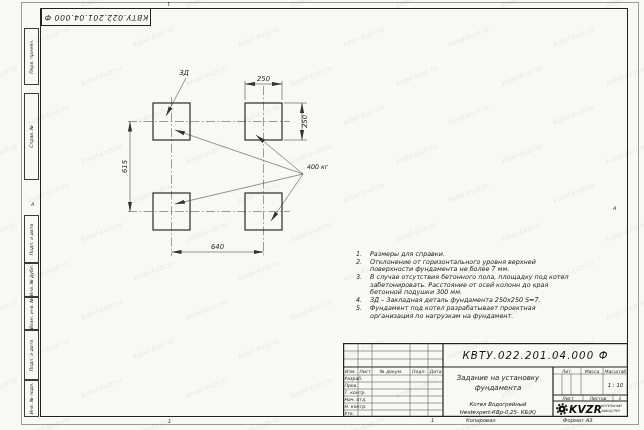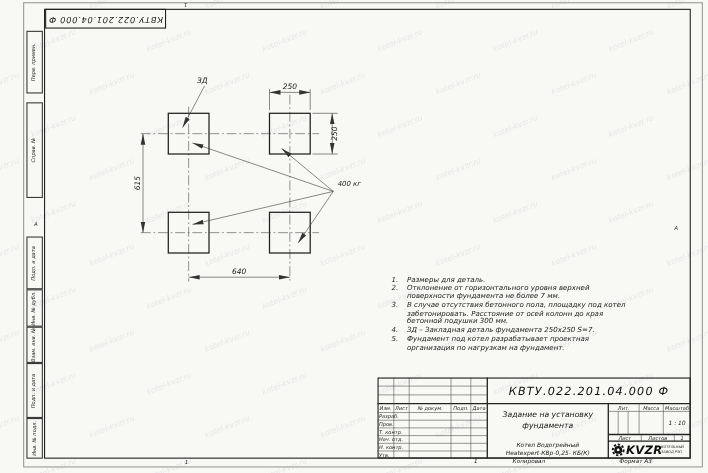--- a/index.html
+++ b/index.html
@@ -194,21 +194,21 @@
   <text class="dt" text-anchor="middle" transform="translate(306.5,121.5) rotate(-90)">250</text>
   <text class="dt" text-anchor="middle" transform="translate(127,166.5) rotate(-90)">615</text>
   <text class="dt" x="217.5" y="249" text-anchor="middle">640</text>
   <text class="dt" x="184" y="75" text-anchor="middle">ЗД</text>
   <text class="dts" x="307" y="169">400 кг</text>
 </svg>
 
 <div class="notes">
   <div class="note">
       <span class="n">1.</span>
-      <span class="t">Размеры для деталь.</span>
+      <span class="t">Размеры для справки.</span>
     </div>
   <div class="note">
       <span class="n">2.</span>
       <span class="t">Отклонение от горизонтального уровня верхней поверхности фундамента не более 7 мм.</span>
     </div>
   <div class="note">
       <span class="n">3.</span>
       <span class="t">В случае отсутствия бетонного пола, площадку под котел забетонировать. Расстояние от осей колонн до края бетонной подушки 300 мм.</span>
     </div>
   <div class="note">

